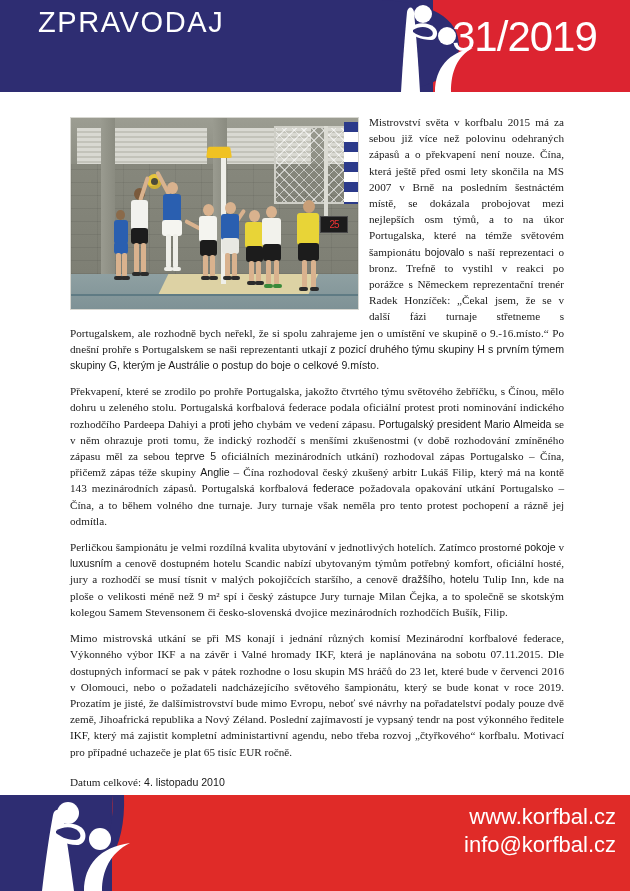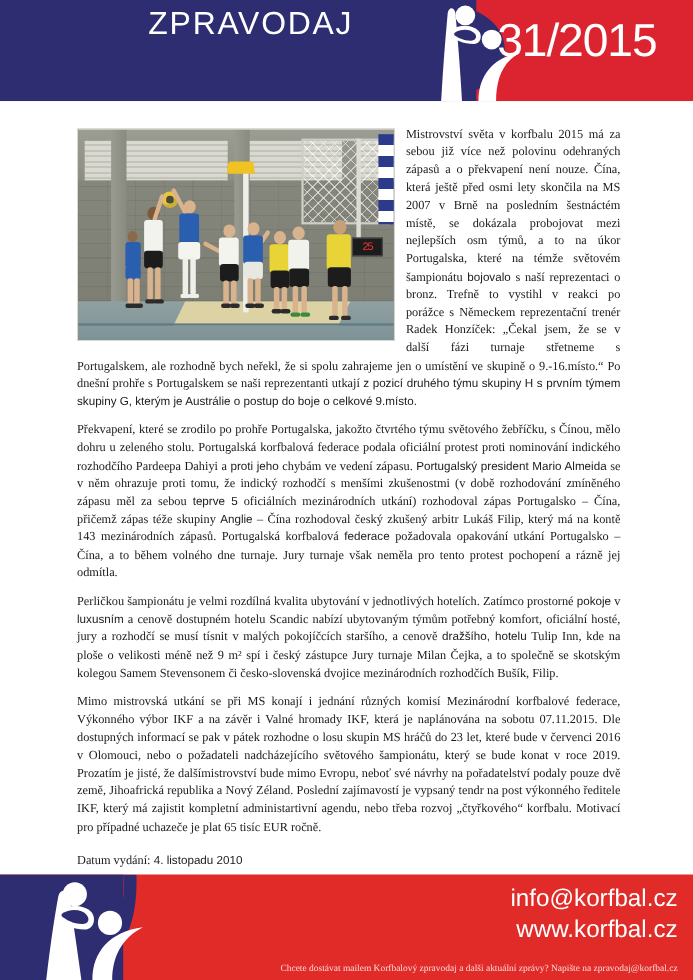--- a/index.html
+++ b/index.html
@@ -43,21 +43,20 @@
     white-space: nowrap;
   }
   .title-sub {
     font-family: "Liberation Sans", sans-serif;
     font-weight: normal;
     font-size: 29px;
     letter-spacing: 1.6px;
     color: #ffffff;
     line-height: 34px;
     white-space: nowrap;
-    text-align: center;
   }
   .issue-number {
     position: absolute;
     left: 452px; top: 12px;
     font-family: "Liberation Sans", sans-serif;
     font-size: 42px;
     color: #ffffff;
     line-height: 50px;
     white-space: nowrap;
     letter-spacing: -1px;
@@ -205,21 +204,21 @@
   <svg class="header-logo" viewBox="0 0 120 92">
     <path d="M8,0 C58,2 86,18 86,46 C86,76 56,90 10,92 L10,0 Z" fill="#2e2d72"></path>
     <path d="M28,92 C30,58 32,34 34,12 C35,6 40,6 41,12 C43,34 45,58 47,92 Z" fill="#ffffff"></path>
     <circle cx="50" cy="14" r="9" fill="#ffffff"></circle>
     <path d="M38,27 C44,22 56,22 62,28 C66,32 64,40 58,40 C48,40 40,36 36,32 Z" fill="#ffffff"></path>
     <path d="M40,30 C46,26 55,26 59,31 C61,34 59,37 55,37 C48,37 43,34 40,32 Z" fill="#2e2d72"></path>
     <circle cx="74" cy="36" r="9" fill="#ffffff"></circle>
     <path d="M62,92 C62,68 76,52 100,48 C84,56 78,72 78,92 Z" fill="#ffffff"></path>
   </svg>
 
-  <div class="issue-number">31/2015</div>
+  <div class="issue-number">31/2019</div>
 </div>
 
 <div class="content">
   <div class="article">
 
     <div class="photo">
       <div class="ph-wallTop"></div>
       <div class="ph-shutter ph-sh1"></div>
       <div class="ph-shutter ph-sh2"></div>
       <div class="ph-shutter ph-sh3"></div>
@@ -322,37 +321,36 @@
         <div class="shoe" style="left:4px;top:87px;"></div>
         <div class="shoe" style="left:15px;top:87px;"></div>
       </div>
     </div>
 
     <p class="body" id="p1"><span>Mistrovství světa v korfbalu 2015 má za sebou již více než polovinu odehraných zápasů a o překvapení není nouze. Čína, která ještě před osmi lety skončila na MS 2007 v Brně na posledním šestnáctém místě, se dokázala probojovat mezi nejlepších osm týmů, a to na úkor Portugalska, které na témže světovém šampionátu </span><span class="sans">bojovalo</span><span> s naší reprezentaci o bronz. Trefně to vystihl v reakci po porážce s Německem reprezentační trenér Radek Honzíček: „Čekal jsem, že se v další fázi turnaje střetneme s Portugalskem, ale rozhodně bych neřekl, že si spolu zahrajeme jen o umístění ve skupině o 9.-16.místo.“ Po dnešní prohře s Portugalskem se naši reprezentanti utkají </span><span class="sans">z pozicí druhého týmu skupiny H s prvním týmem skupiny G, kterým je Austrálie o postup do boje o celkové 9.místo.</span></p>
     <p class="body" id="p2"><span>Překvapení, které se zrodilo po prohře Portugalska, jakožto čtvrtého týmu světového žebříčku, s Čínou, mělo dohru u zeleného stolu. Portugalská korfbalová federace podala oficiální protest proti nominování indického rozhodčího Pardeepa Dahiyi a </span><span class="sans">proti jeho</span><span> chybám ve vedení zápasu. </span><span class="sans">Portugalský president Mario Almeida</span><span> se v něm ohrazuje proti tomu, že indický rozhodčí s menšími zkušenostmi (v době rozhodování zmíněného zápasu měl za sebou </span><span class="sans">teprve 5</span><span> oficiálních mezinárodních utkání) rozhodoval zápas Portugalsko – Čína, přičemž zápas téže skupiny </span><span class="sans">Anglie</span><span> – Čína rozhodoval český zkušený arbitr Lukáš Filip, který má na kontě 143 mezinárodních zápasů. Portugalská korfbalová </span><span class="sans">federace</span><span> požadovala opakování utkání Portugalsko – Čína, a to během volného dne turnaje. Jury turnaje však neměla pro tento protest pochopení a rázně jej odmítla.</span></p>
     <p class="body" id="p3"><span>Perličkou šampionátu je velmi rozdílná kvalita ubytování v jednotlivých hotelích. Zatímco prostorné </span><span class="sans">pokoje</span><span> v </span><span class="sans">luxusním</span><span> a cenově dostupném hotelu Scandic nabízí ubytovaným týmům potřebný komfort, oficiální hosté, jury a rozhodčí se musí tísnit v malých pokojíčcích staršího, a cenově </span><span class="sans">dražšího, hotelu</span><span> Tulip Inn, kde na ploše  o velikosti méně než 9 m² spí i český zástupce Jury turnaje Milan Čejka, a to společně se skotským kolegou Samem Stevensonem či česko-slovenská dvojice mezinárodních rozhodčích Bušík, Filip.</span></p>
     <p class="body allsans" id="p4"><span>Mimo mistrovská utkání se při MS konají i jednání různých komisí Mezinárodní korfbalové federace, Výkonného výbor IKF a na závěr i Valné hromady IKF, která je naplánována na sobotu 07.11.2015. Dle dostupných informací se pak v pátek rozhodne o losu skupin MS hráčů do 23 let, které bude v červenci 2016 v Olomouci, nebo o požadateli nadcházejícího světového šampionátu, který se bude konat v roce 2019. Prozatím je jisté, že dalšímistrovství bude mimo Evropu, neboť své návrhy na pořadatelství podaly pouze dvě země, Jihoafrická republika a Nový Zéland. Poslední zajímavostí je vypsaný tendr na post výkonného ředitele IKF, který má zajistit kompletní administartivní agendu, nebo třeba rozvoj „čtyřkového“ korfbalu. Motivací pro případné uchazeče je plat 65 tisíc EUR ročně.</span></p>
 
-    <p class="dateline"><span>Datum vydání:</span><span class="sans"> 4. listopadu 2010</span></p>
+    <p class="dateline"><span>Datum celkové:</span><span class="sans"> 4. listopadu 2010</span></p>
   </div>
 </div>
 
 <div class="footer">
   <div class="footer-blue"></div>
 
   <svg class="footer-logo" viewBox="0 0 160 96">
     <path d="M0,0 L112,0 C112,48 92,80 56,96 L0,96 Z" fill="#2e2d72"></path>
     <path d="M0,0 L112,0 C116,46 96,82 60,96 C104,88 126,56 124,0 Z" fill="#2e2d72"></path>
     <path d="M42,96 C46,62 50,36 53,20 C54,13 62,13 63,20 C66,40 70,66 74,96 Z" fill="#ffffff"></path>
     <circle cx="68" cy="18" r="11" fill="#ffffff"></circle>
     <path d="M53,33 C61,27 76,27 83,34 C88,40 85,50 77,50 C65,50 56,44 51,39 Z" fill="#ffffff"></path>
     <path d="M56,36 C63,31 74,31 79,37 C82,41 80,45 75,45 C66,45 60,41 56,38 Z" fill="#2e2d72"></path>
     <circle cx="100" cy="44" r="11" fill="#ffffff"></circle>
     <path d="M84,96 C84,70 100,52 130,48 C110,58 102,76 102,96 Z" fill="#ffffff"></path>
   </svg>
 
   <div class="footer-contact">
+    <div>www.korfbal.cz</div>
     <div>info@korfbal.cz</div>
-    <div>www.korfbal.cz</div>
   </div>
 
-  <div class="footer-note">Chcete dostávat mailem Korfbalový zpravodaj a další aktuální zprávy? Napište na zpravodaj@korfbal.cz</div>
 </div>
 
 </body></html>

